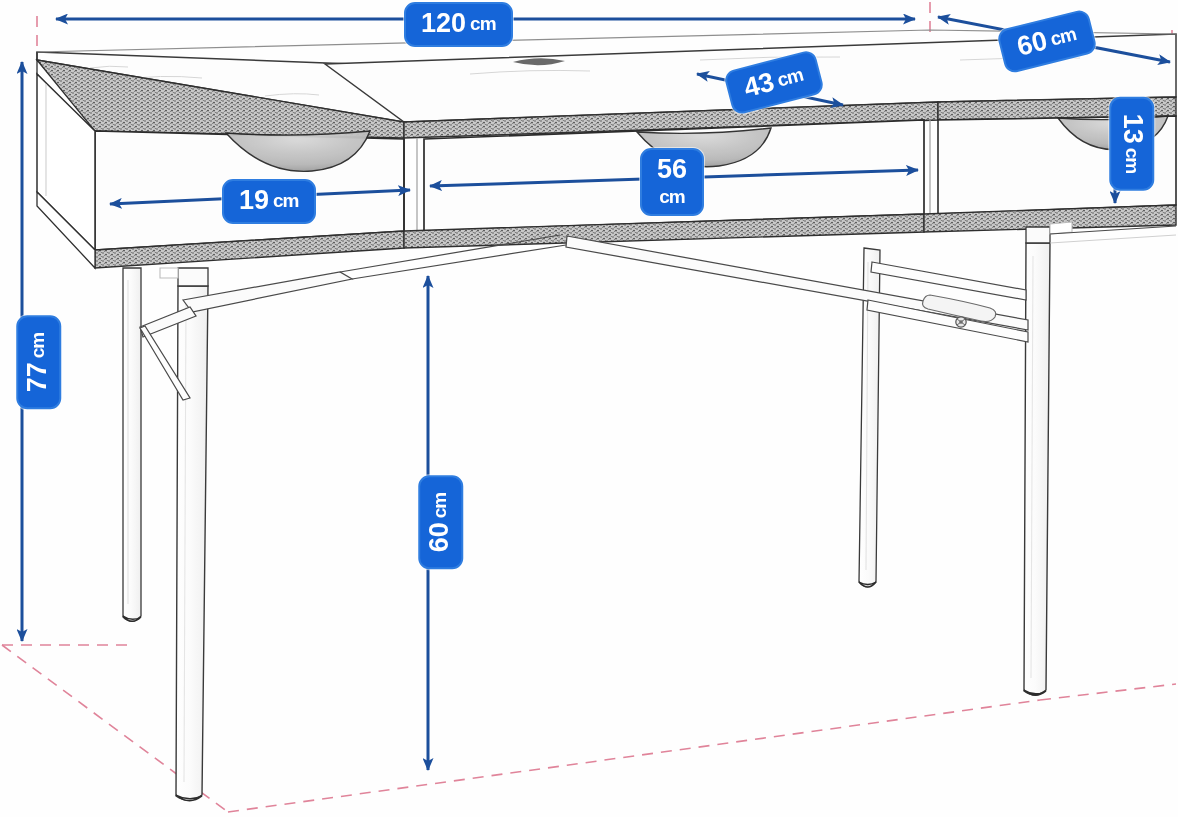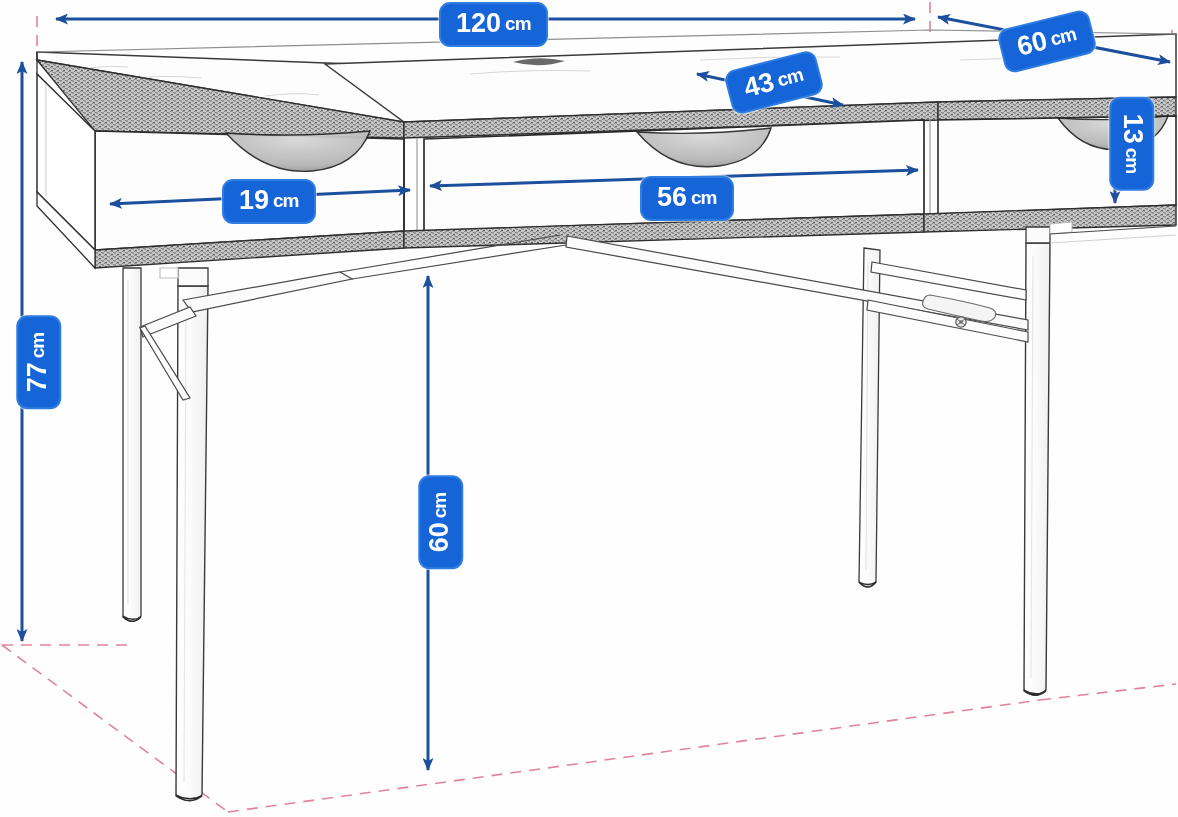--- a/index.html
+++ b/index.html
@@ -41,31 +41,31 @@
   }
   .badge .unit {
     font-weight:bold;
     font-size:19px;
     letter-spacing:-1px;
   }
   .badge.h { padding:6px 15px 8px 15px; }
   .badge.v { padding:6px 15px 8px 15px; }
 
   
-  #badge-120 { left:439px; top:2px; }
+  #badge-120 { left:404px; top:2px; }
   #badge-60top {
     left:1000px; top:19px;
     transform:rotate(-14deg);
   }
   #badge-43 {
     left:727px; top:60px;
     transform:rotate(-14.5deg);
   }
   #badge-32 { left:222px; top:179px; }
-  #badge-56 { left:640px; top:176px; }
+  #badge-56 { left:640px; top:148px;flex-direction:column; }
   #badge-13 {
     left:1085px; top:121px;
     transform:rotate(90deg);
     transform-origin:center center;
   }
   #badge-77 {
     left:-8px; top:340px;
     transform:rotate(-90deg);
     transform-origin:center center;
   }

